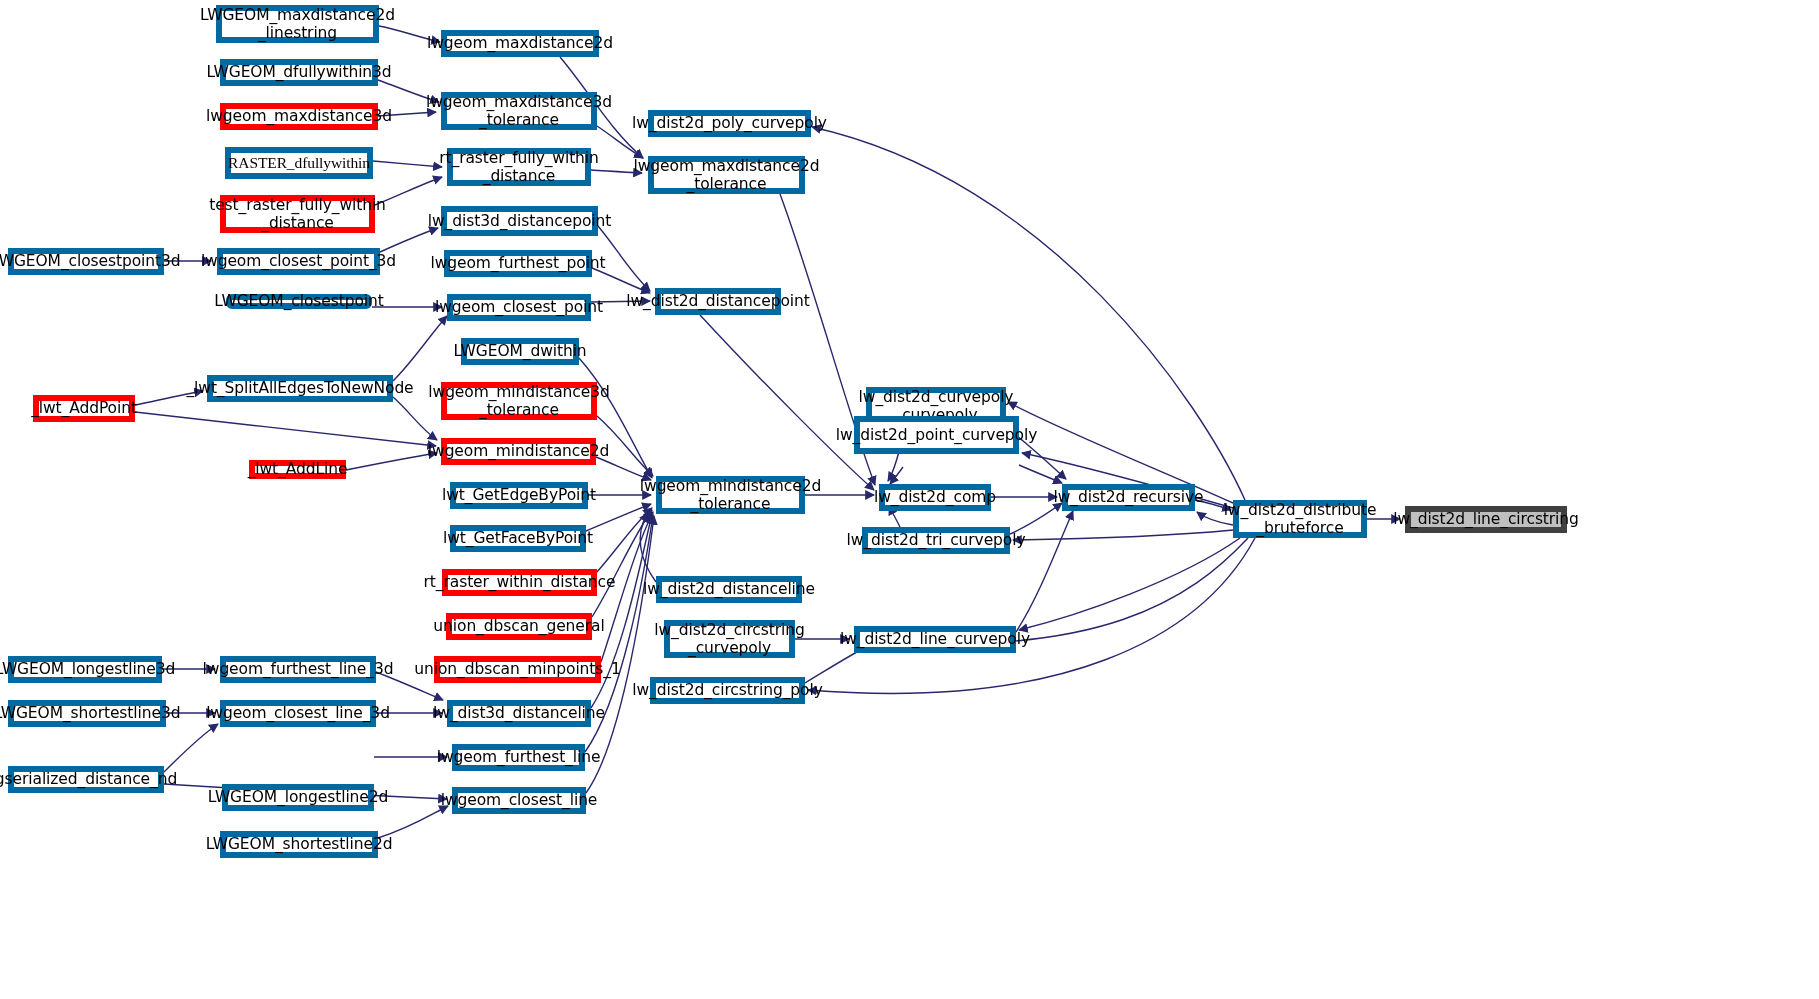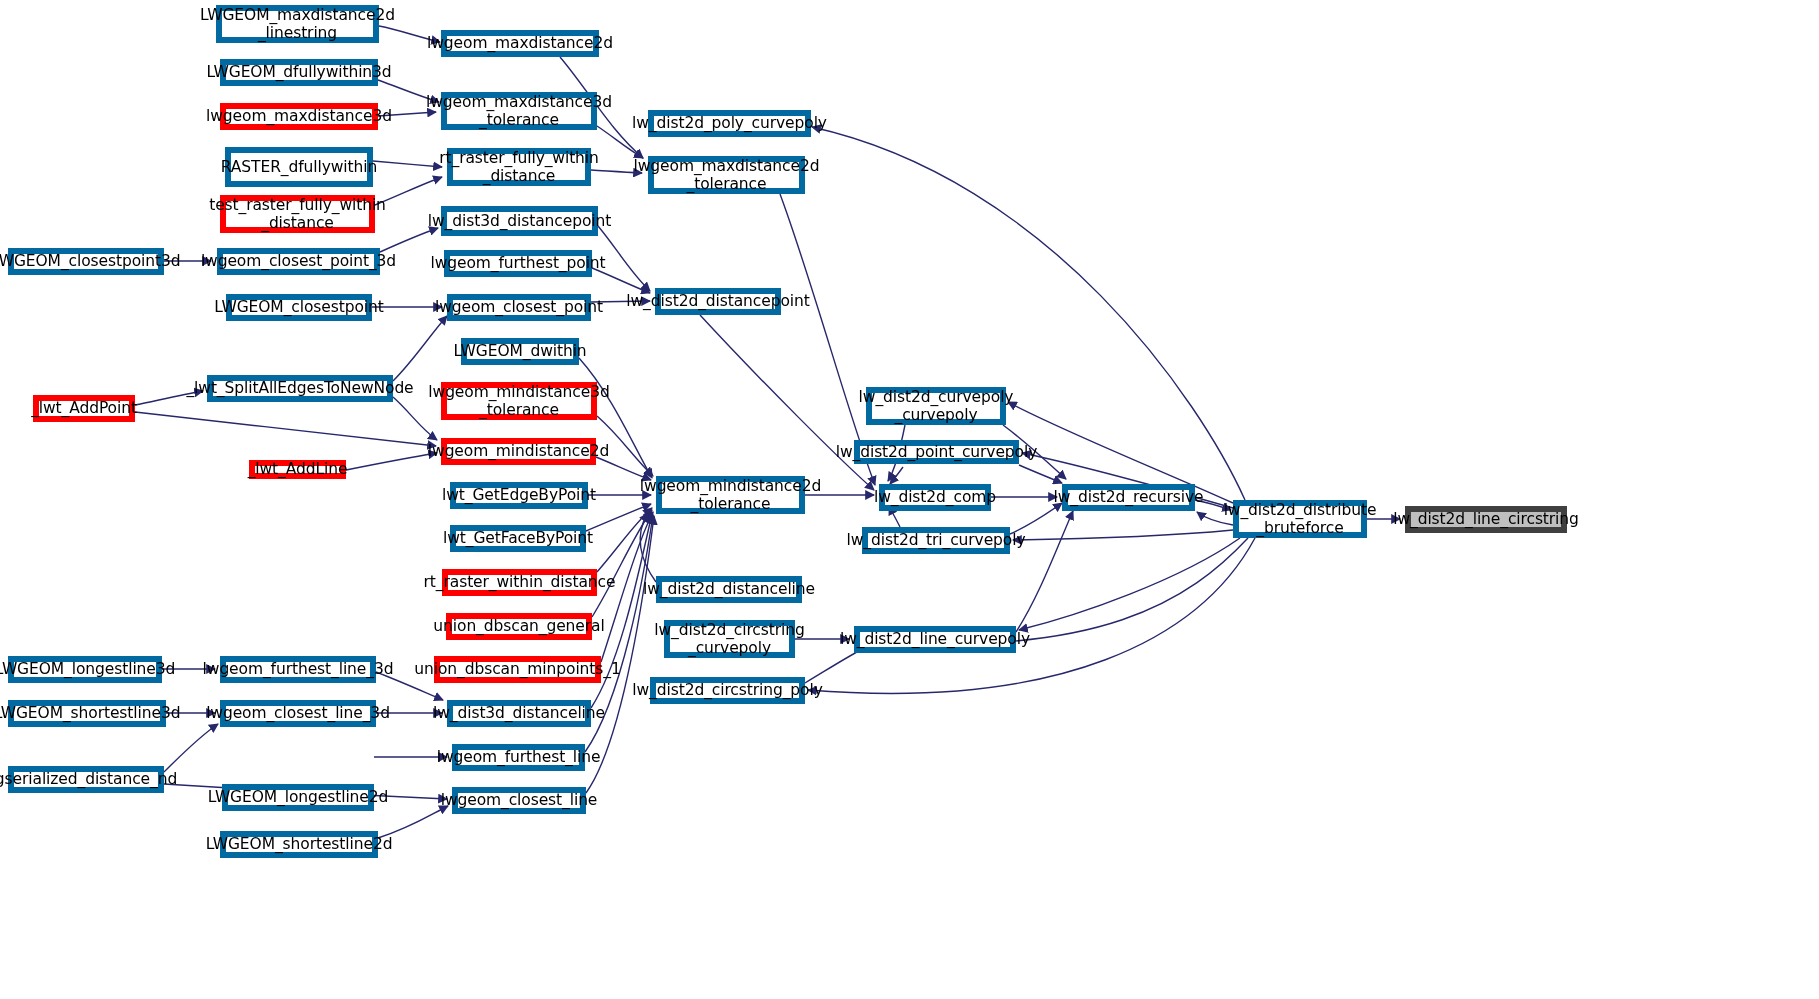--- a/index.html
+++ b/index.html
@@ -127,43 +127,43 @@
   </svg>
   <div id="nodes">
       <div class="node" style="left: 216px; top: 5px; width: 163px; height: 38px;">LWGEOM_maxdistance2d
 _linestring</div>
       <div class="node" style="left: 441px; top: 30px; width: 158px; height: 27px;">lwgeom_maxdistance2d</div>
       <div class="node" style="left: 220px; top: 59px; width: 158px; height: 27px;">LWGEOM_dfullywithin3d</div>
       <div class="node red" style="left: 220px; top: 103px; width: 158px; height: 27px;">lwgeom_maxdistance3d</div>
       <div class="node" style="left: 441px; top: 92px; width: 156px; height: 38px;">lwgeom_maxdistance3d
 _tolerance</div>
       <div class="node" style="left: 648px; top: 110px; width: 163px; height: 27px;">lw_dist2d_poly_curvepoly</div>
-      <div class="node" style="left: 225px; top: 147px; width: 148px; height: 40px;">RASTER_dfullywithin</div>
+      <div class="node" style="left: 225px; top: 147px; width: 148px; height: 32px; font-family: Liberation Serif, serif;">RASTER_dfullywithin</div>
       <div class="node" style="left: 447px; top: 148px; width: 144px; height: 38px;">rt_raster_fully_within
 _distance</div>
       <div class="node" style="left: 648px; top: 156px; width: 157px; height: 38px;">lwgeom_maxdistance2d
 _tolerance</div>
       <div class="node red" style="left: 220px; top: 195px; width: 155px; height: 38px;">test_raster_fully_within
 _distance</div>
       <div class="node" style="left: 441px; top: 206px; width: 157px; height: 30px;">lw_dist3d_distancepoint</div>
       <div class="node" style="left: 8px; top: 248px; width: 156px; height: 27px;">LWGEOM_closestpoint3d</div>
       <div class="node" style="left: 217px; top: 248px; width: 163px; height: 27px;">lwgeom_closest_point_3d</div>
       <div class="node" style="left: 444px; top: 250px; width: 148px; height: 27px;">lwgeom_furthest_point</div>
-      <div class="node" style="left: 226px; top: 294px; width: 146px; height: 27px;">LWGEOM_closestpoint</div>
+      <div class="node" style="left: 226px; top: 294px; width: 146px; height: 15px; border-radius: 6px;">LWGEOM_closestpoint</div>
       <div class="node" style="left: 447px; top: 294px; width: 144px; height: 27px;">lwgeom_closest_point</div>
       <div class="node" style="left: 655px; top: 288px; width: 126px; height: 27px;">lw_dist2d_distancepoint</div>
       <div class="node" style="left: 461px; top: 338px; width: 118px; height: 27px;">LWGEOM_dwithin</div>
       <div class="node" style="left: 207px; top: 375px; width: 186px; height: 27px;">_lwt_SplitAllEdgesToNewNode</div>
       <div class="node red" style="left: 441px; top: 382px; width: 156px; height: 38px;">lwgeom_mindistance3d
 _tolerance</div>
       <div class="node red" style="left: 33px; top: 395px; width: 102px; height: 27px;">_lwt_AddPoint</div>
       <div class="node" style="left: 866px; top: 387px; width: 140px; height: 38px;">lw_dist2d_curvepoly
 _curvepoly</div>
       <div class="node red" style="left: 441px; top: 438px; width: 155px; height: 27px;">lwgeom_mindistance2d</div>
-      <div class="node" style="left: 854px; top: 440px; width: 165px; height: 24px;">lw_dist2d_point_curvepoly</div>
+      <div class="node" style="left: 854px; top: 416px; width: 165px; height: 38px;">lw_dist2d_point_curvepoly</div>
       <div class="node red" style="left: 249px; top: 460px; width: 97px; height: 19px;">_lwt_AddLine</div>
       <div class="node" style="left: 656px; top: 476px; width: 149px; height: 38px;">lwgeom_mindistance2d
 _tolerance</div>
       <div class="node" style="left: 450px; top: 482px; width: 138px; height: 27px;">lwt_GetEdgeByPoint</div>
       <div class="node" style="left: 879px; top: 484px; width: 112px; height: 27px;">lw_dist2d_comp</div>
       <div class="node" style="left: 1062px; top: 484px; width: 133px; height: 27px;">lw_dist2d_recursive</div>
       <div class="node" style="left: 1233px; top: 500px; width: 134px; height: 38px;">lw_dist2d_distribute
 _bruteforce</div>
       <div class="node highlight" style="left: 1405px; top: 506px; width: 162px; height: 27px;">lw_dist2d_line_circstring</div>
       <div class="node" style="left: 450px; top: 525px; width: 136px; height: 27px;">lwt_GetFaceByPoint</div>

